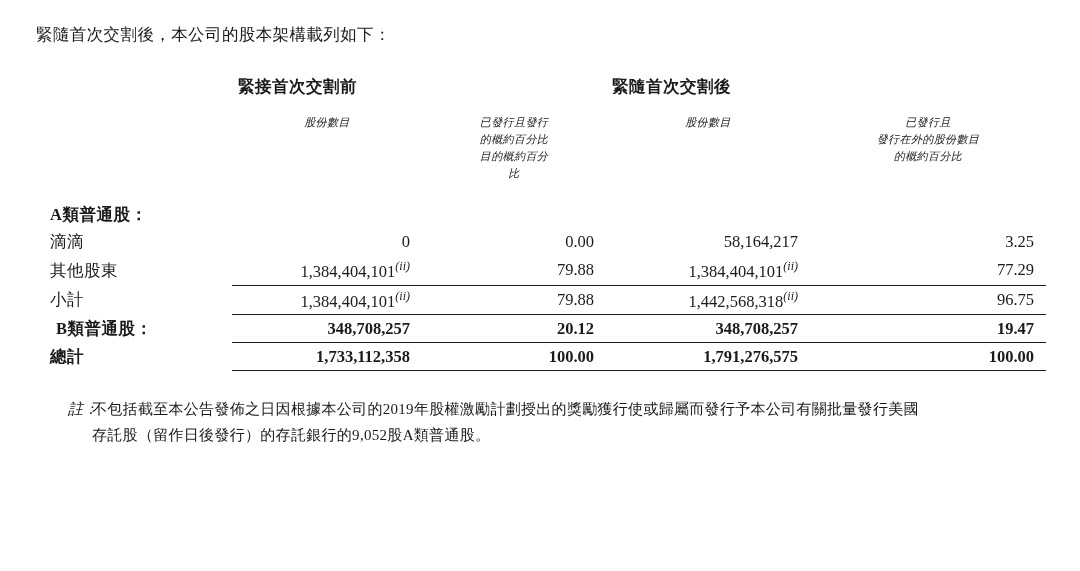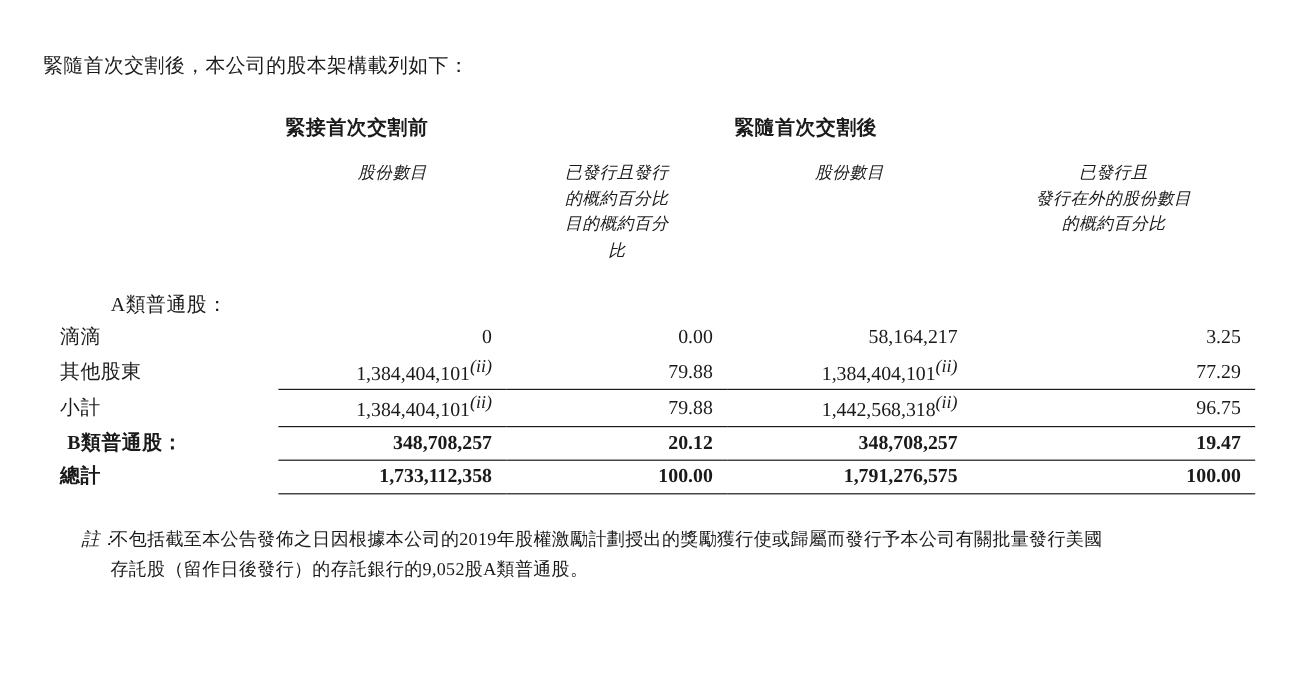--- a/index.html
+++ b/index.html
@@ -12,21 +12,21 @@
     background: #ffffff;
     font-family: "Liberation Serif", "DejaVu Serif", serif;
     color: #1a1a1a;
     overflow: hidden;
   }
   .page {
     position: relative;
     width: 988px;
     height: 571px;
     box-sizing: border-box;
-    padding: 44px 34px 0 34px;
+    padding: 24px 34px 0 34px;
   }
   .intro {
     font-size: 16.5px;
     letter-spacing: 0.4px;
     margin: 0 0 30px 0;
     padding-left: 2px;
   }
   table.cap {
     width: 1012px;
     border-collapse: collapse;
@@ -42,51 +42,50 @@
   .grp-head {
     font-weight: bold;
     font-size: 16.5px;
     padding: 0 6px 16px 6px;
     vertical-align: bottom;
     letter-spacing: 0.5px;
   }
   .col-head {
     font-style: italic;
     text-align: center;
-    font-size: 14px;
+    font-size: 11px;
     vertical-align: top;
     padding: 0 10px 6px 10px;
     line-height: 1.55;
     letter-spacing: 0.4px;
   }
   .sect {
-    font-weight: normal;
+    font-weight: bold;
     font-size: 16.5px;
     padding: 16px 0 2px 16px;
     letter-spacing: 0.5px;
-    text-align: center;
   }
   .rowlabel {
     padding: 3px 0 3px 16px;
     font-size: 16.5px;
     letter-spacing: 0.5px;
     white-space: nowrap;
   }
   .rowlabel.indent {
     padding-left: 22px;
     margin-top: 16px;
   }
   .num {
     text-align: right;
     padding: 3px 12px 3px 10px;
     font-size: 16.5px;
     white-space: nowrap;
   }
   .num sup {
-    font-size: 15px;
+    font-size: 12px;
     font-style: italic;
     vertical-align: super;
     letter-spacing: 0;
   }
   tr.bold .num, tr.bold .rowlabel { font-weight: bold; }
 
   
   tr.rule-above td.num {
     border-top: 1.2px solid #1a1a1a;
   }

